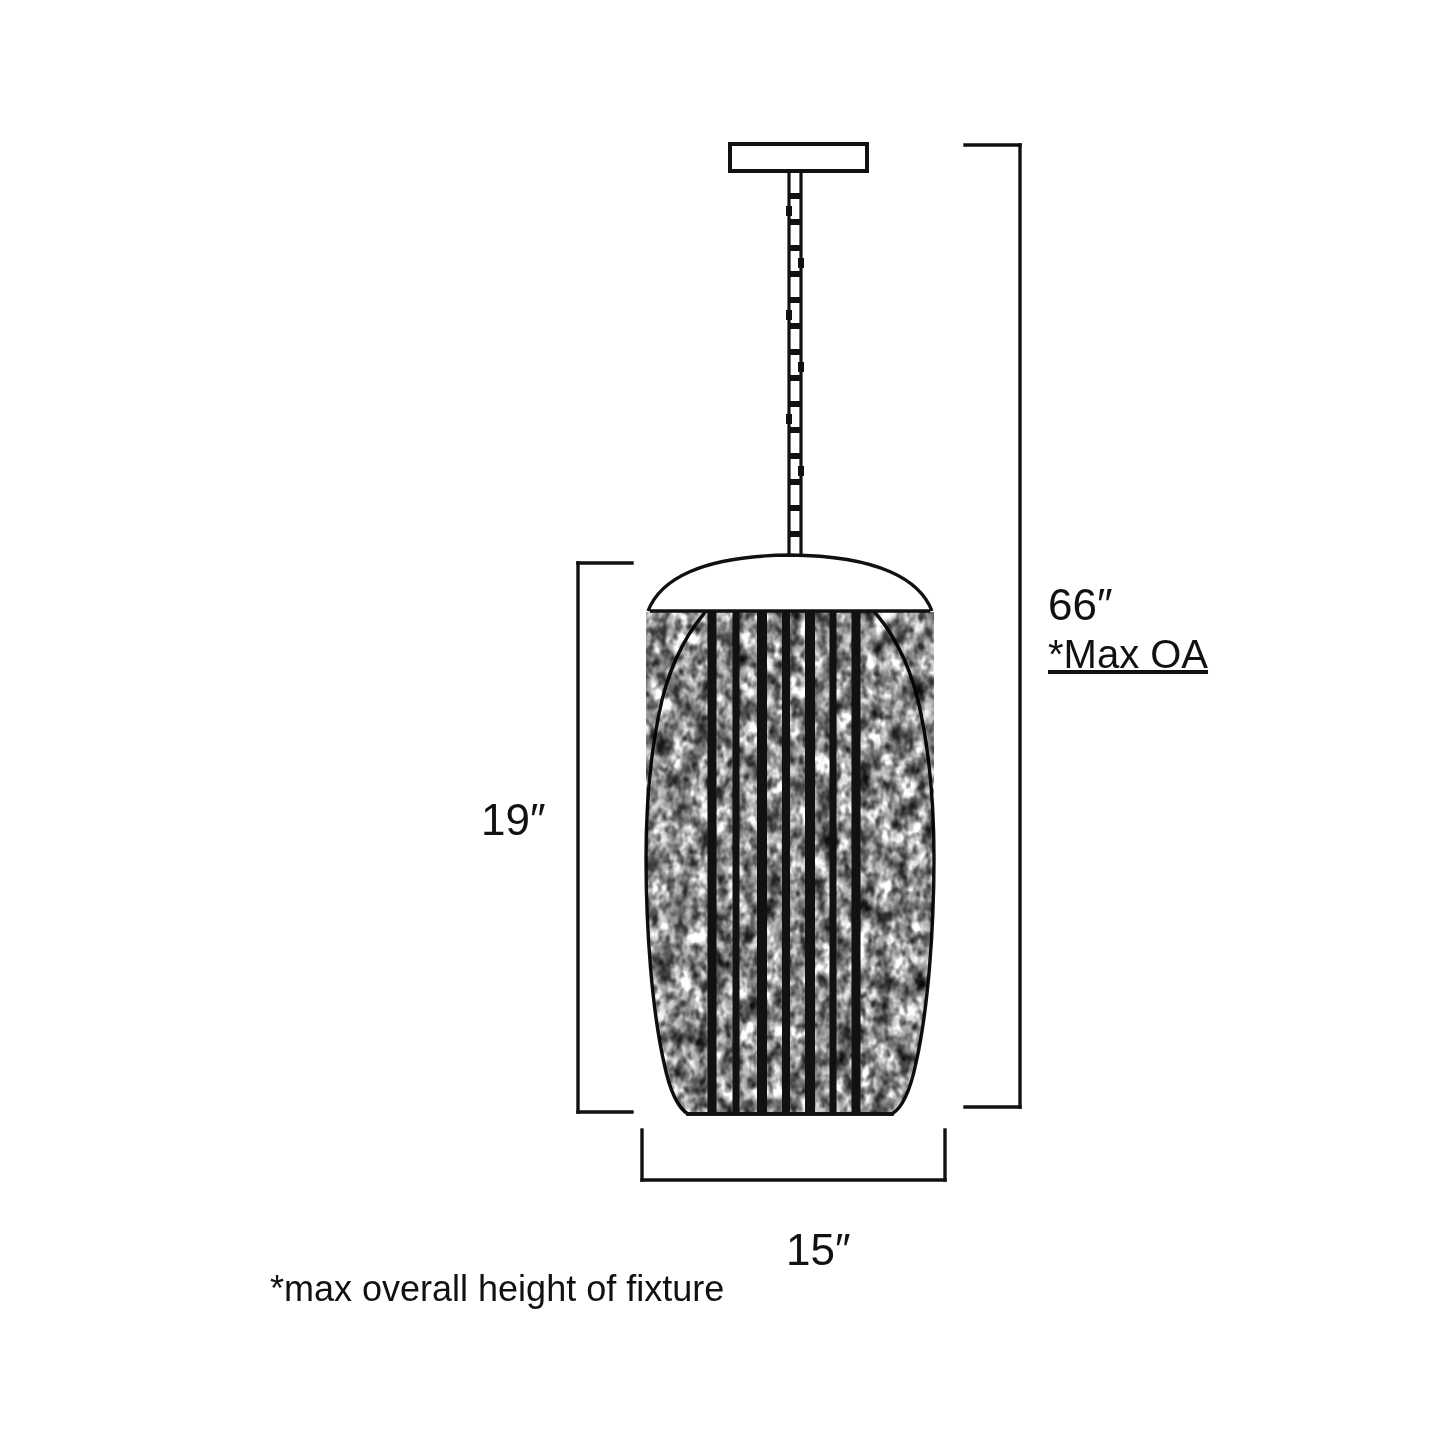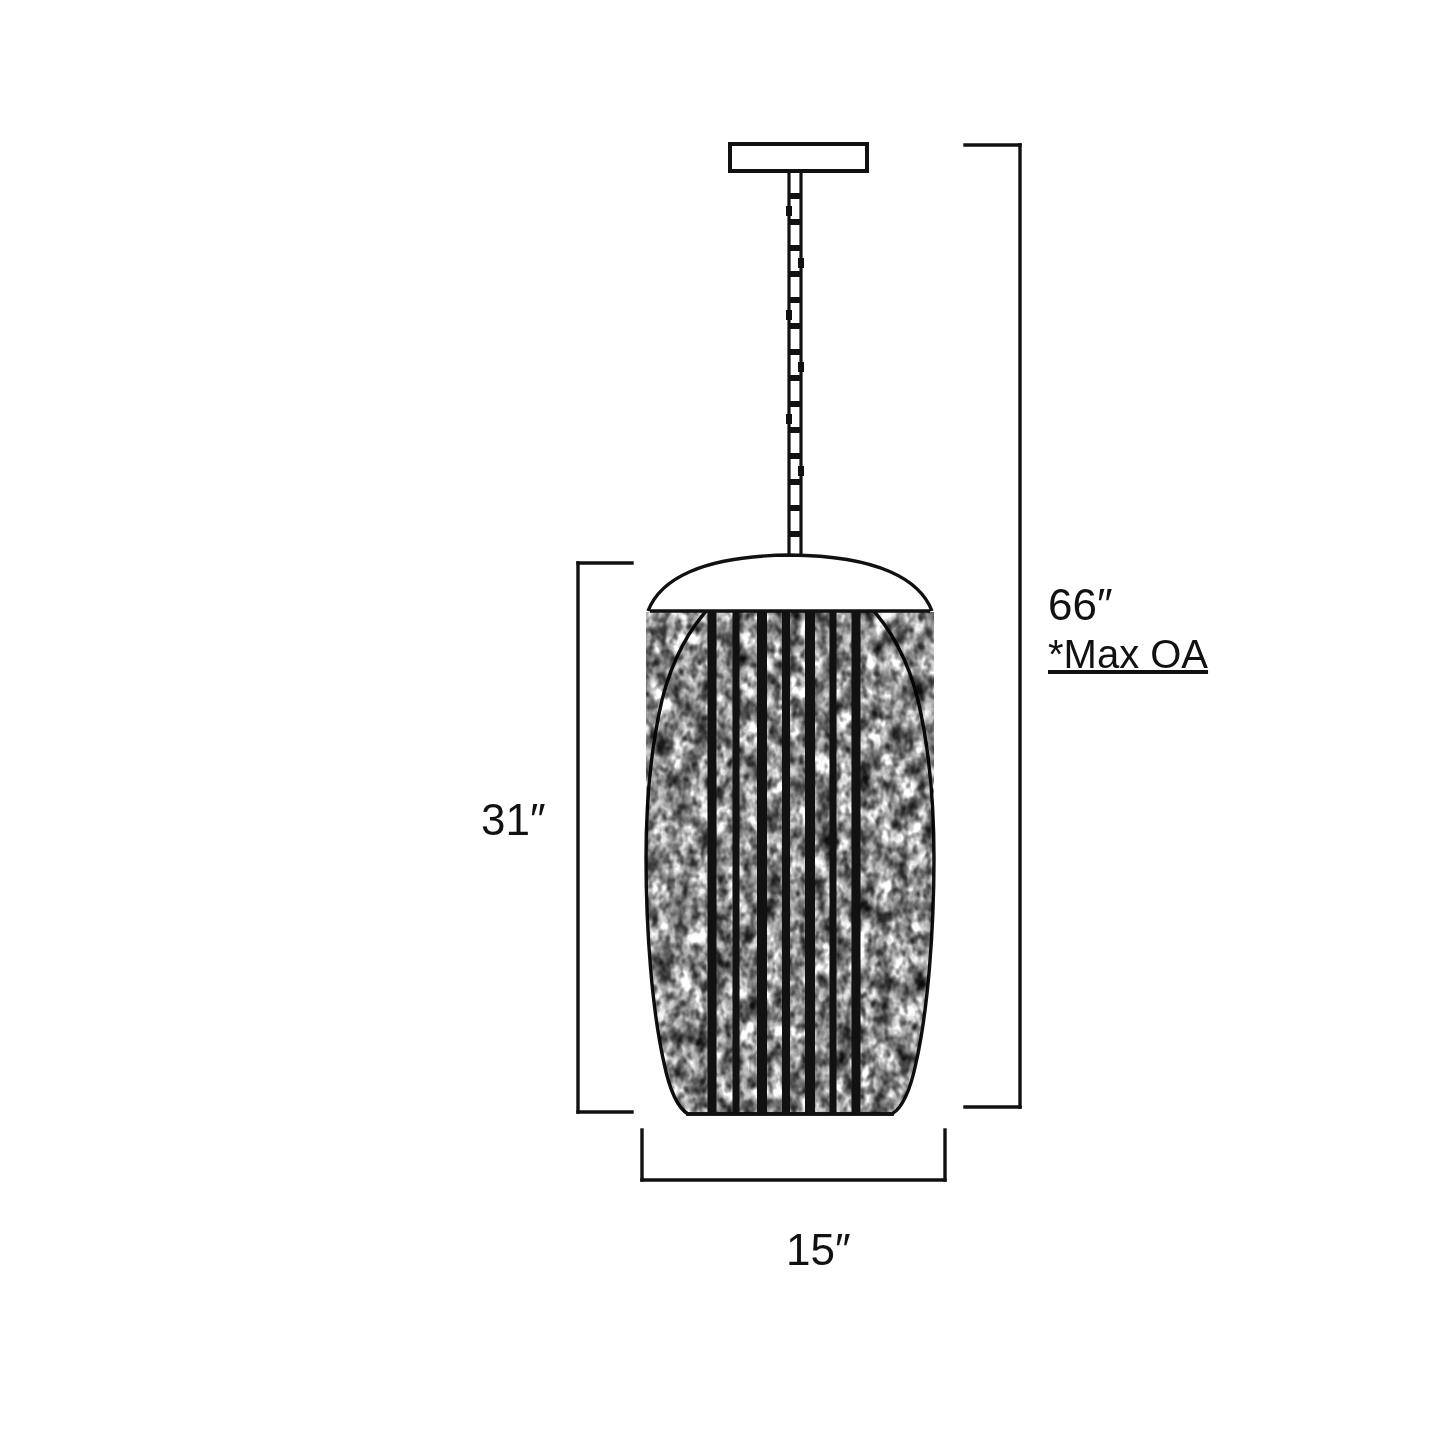--- a/index.html
+++ b/index.html
@@ -208,18 +208,19 @@
       <line x1="642" y1="1130" x2="642" y2="1180"></line>
       <line x1="642" y1="1180" x2="945" y2="1180"></line>
       <line x1="945" y1="1180" x2="945" y2="1130"></line>
     </g>
   </svg>
 
   <div class="dim-label" id="label-height">66″</div>
 
   <div class="dim-label" id="label-height-note">*Max OA</div>
 
-  <div class="dim-label" id="label-shade-height">31″</div>
+  <div class="dim-label" id="label-shade-height">19″</div>
 
   <div class="dim-label" id="label-width">15″</div>
 
+  <div id="footnote">*max overall height of fixture</div>
 
 </div>
 
 </body></html>

